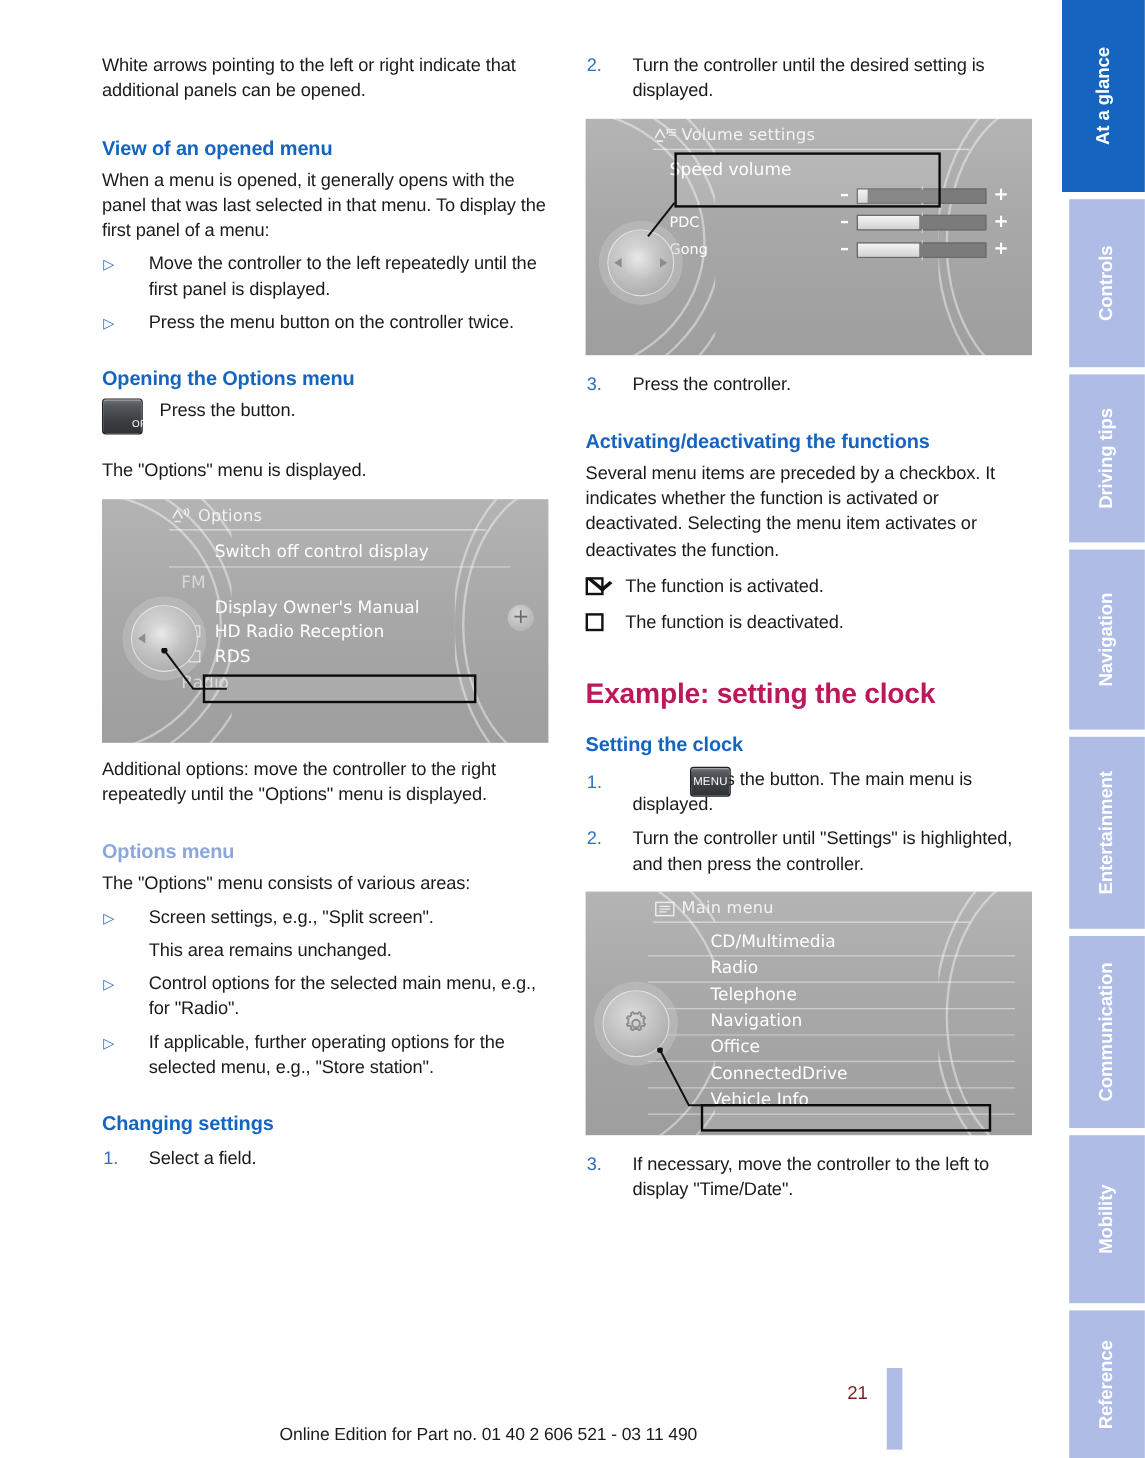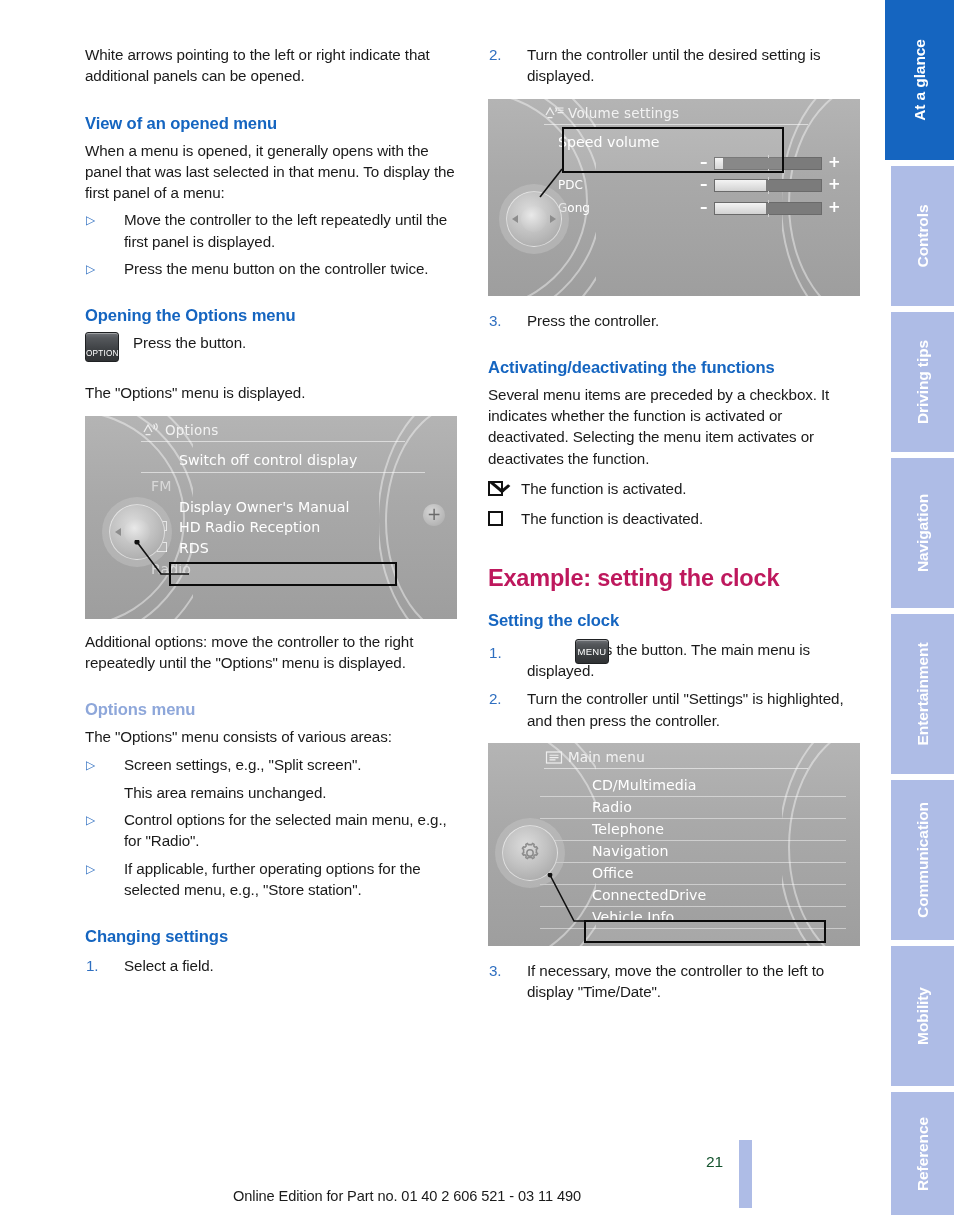--- a/index.html
+++ b/index.html
@@ -89,20 +89,21 @@
     color: #ffffff;
     text-align: center;
     font-weight: normal;
     box-shadow: inset 0 1px 0 rgba(255,255,255,.35);
   }
   .hw-option {
     width: 34px; height: 30px;
     font-size: 8.2px;
     line-height: 42px;
     letter-spacing: .2px;
+    padding-left: 24px;
   }
   .hw-menu {
     width: 34px; height: 25px;
     font-size: 9.5px;
     line-height: 24px;
     letter-spacing: .2px;
     margin-left: 48px;
   }
   .btn-row { position: relative; min-height: 32px; }
   .btn-row .hw-btn { position: absolute; left: 0; top: 0; }
@@ -288,21 +289,21 @@
     position: absolute;
     left: 233px; top: 1188px;
     font-size: 14.6px;
     color: #1a1a1a;
     letter-spacing: -0.1px;
   }
   .page-num {
     position: absolute;
     left: 706px; top: 1153px;
     font-size: 15.5px;
-    color: #14532d;
+    color: #7f1d1d;
   }
   .page-bar {
     position: absolute;
     left: 739px; top: 1140px;
     width: 13px; height: 68px;
     background: #aebce6;
   }
 </style>
 </head>
 <body>

